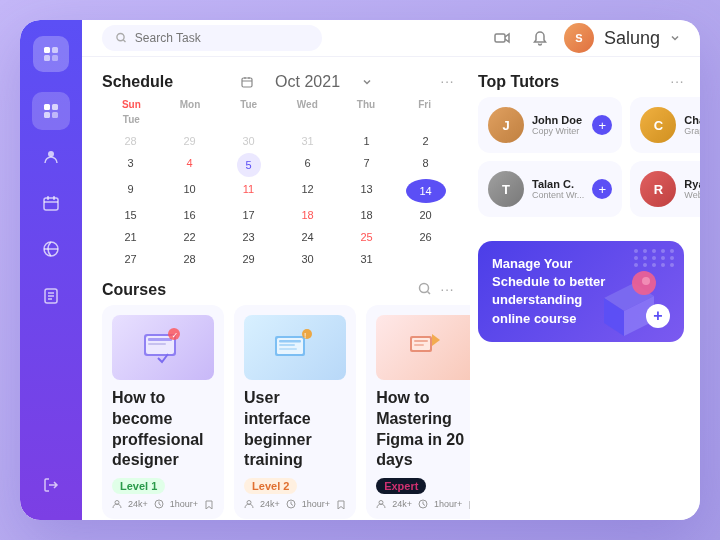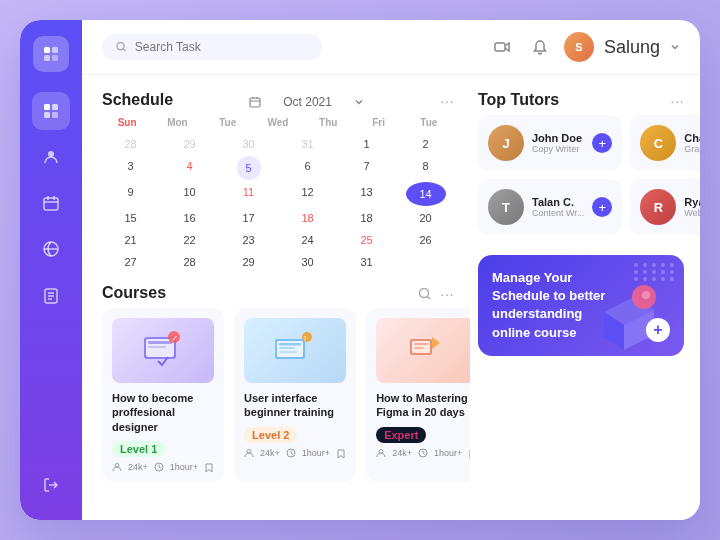--- a/index.html
+++ b/index.html
@@ -69,21 +69,21 @@
       display: flex;
       flex-direction: column;
       background: white;
       border-radius: 0 20px 20px 0;
       overflow: hidden;
     }
     
     .header {
       display: flex;
       align-items: center;
-      padding: 12px 20px;
+      padding: 3px 20px;
       gap: 10px;
       border-bottom: 1px solid #f0f0f8;
     }
     .search-bar {
       flex: 1;
       display: flex;
       align-items: center;
       background: #f5f5ff;
       border-radius: 20px;
       padding: 6px 14px;
@@ -143,53 +143,53 @@
       overflow: hidden;
       display: flex;
       flex-direction: column;
       gap: 12px;
     }
     .right-panel {
       width: 230px;
       padding: 16px 16px 10px 8px;
       display: flex;
       flex-direction: column;
-      gap: 20px;
+      gap: 8px;
     }
     
     .section-header {
       display: flex;
-      align-items: flex-end;
+      align-items: flex-start;
       justify-content: space-between;
       margin-bottom: 6px;
     }
     .section-title {
       font-size: 16px;
       font-weight: 700;
       color: #222;
     }
     .section-meta {
       display: flex;
       align-items: center;
       gap: 22px;
-      font-size: 12px;
+      font-size: 16px;
       color: #666;
     }
     .three-dots {
       color: #aaa;
       font-size: 14px;
       cursor: pointer;
     }
     
     .calendar {
       background: #fff;
     }
     .cal-header {
       display: grid;
-      grid-template-columns: repeat(7, 1fr);
+      grid-template-columns: repeat(6, 1fr);
       text-align: center;
       margin-bottom: 4px;
     }
     .cal-header span {
       font-size: 10px;
       font-weight: 600;
       color: #aaa;
       padding: 2px 0;
     }
     .cal-grid {
@@ -253,21 +253,21 @@
       align-items: center;
       justify-content: center;
       font-size: 28px;
       position: relative;
       overflow: hidden;
     }
     .course-thumb.blue { background: linear-gradient(135deg, #e8e0ff, #c8b8f8); }
     .course-thumb.teal { background: linear-gradient(135deg, #d8f0ff, #b8d8f8); }
     .course-thumb.purple { background: linear-gradient(135deg, #ffe8e8, #f8c8b8); }
     .course-title {
-      font-size: 11px;
+      font-size: 16px;
       font-weight: 600;
       color: #222;
       margin-bottom: 5px;
       line-height: 1.3;
     }
     .course-tag {
       display: inline-block;
       font-size: 11px;
       padding: 2px 8px;
       border-radius: 10px;
@@ -346,20 +346,21 @@
     }
     
     .banner-card {
       background: linear-gradient(135deg, #4b3ee8, #7b5af0);
       border-radius: 14px;
       padding: 14px;
       color: white;
       position: relative;
       overflow: hidden;
       min-height: 100px;
+      margin-top: 16px;
     }
     .banner-title {
       font-size: 13px;
       font-weight: 700;
       line-height: 1.4;
       max-width: 130px;
       position: relative;
       z-index: 2;
     }
     .banner-plus {

